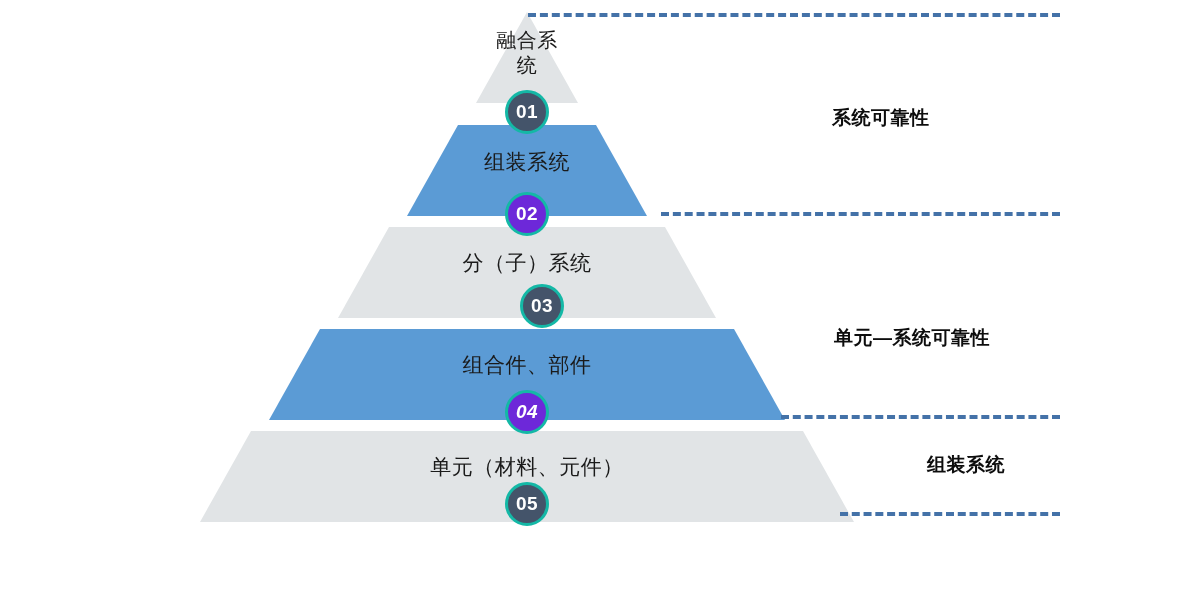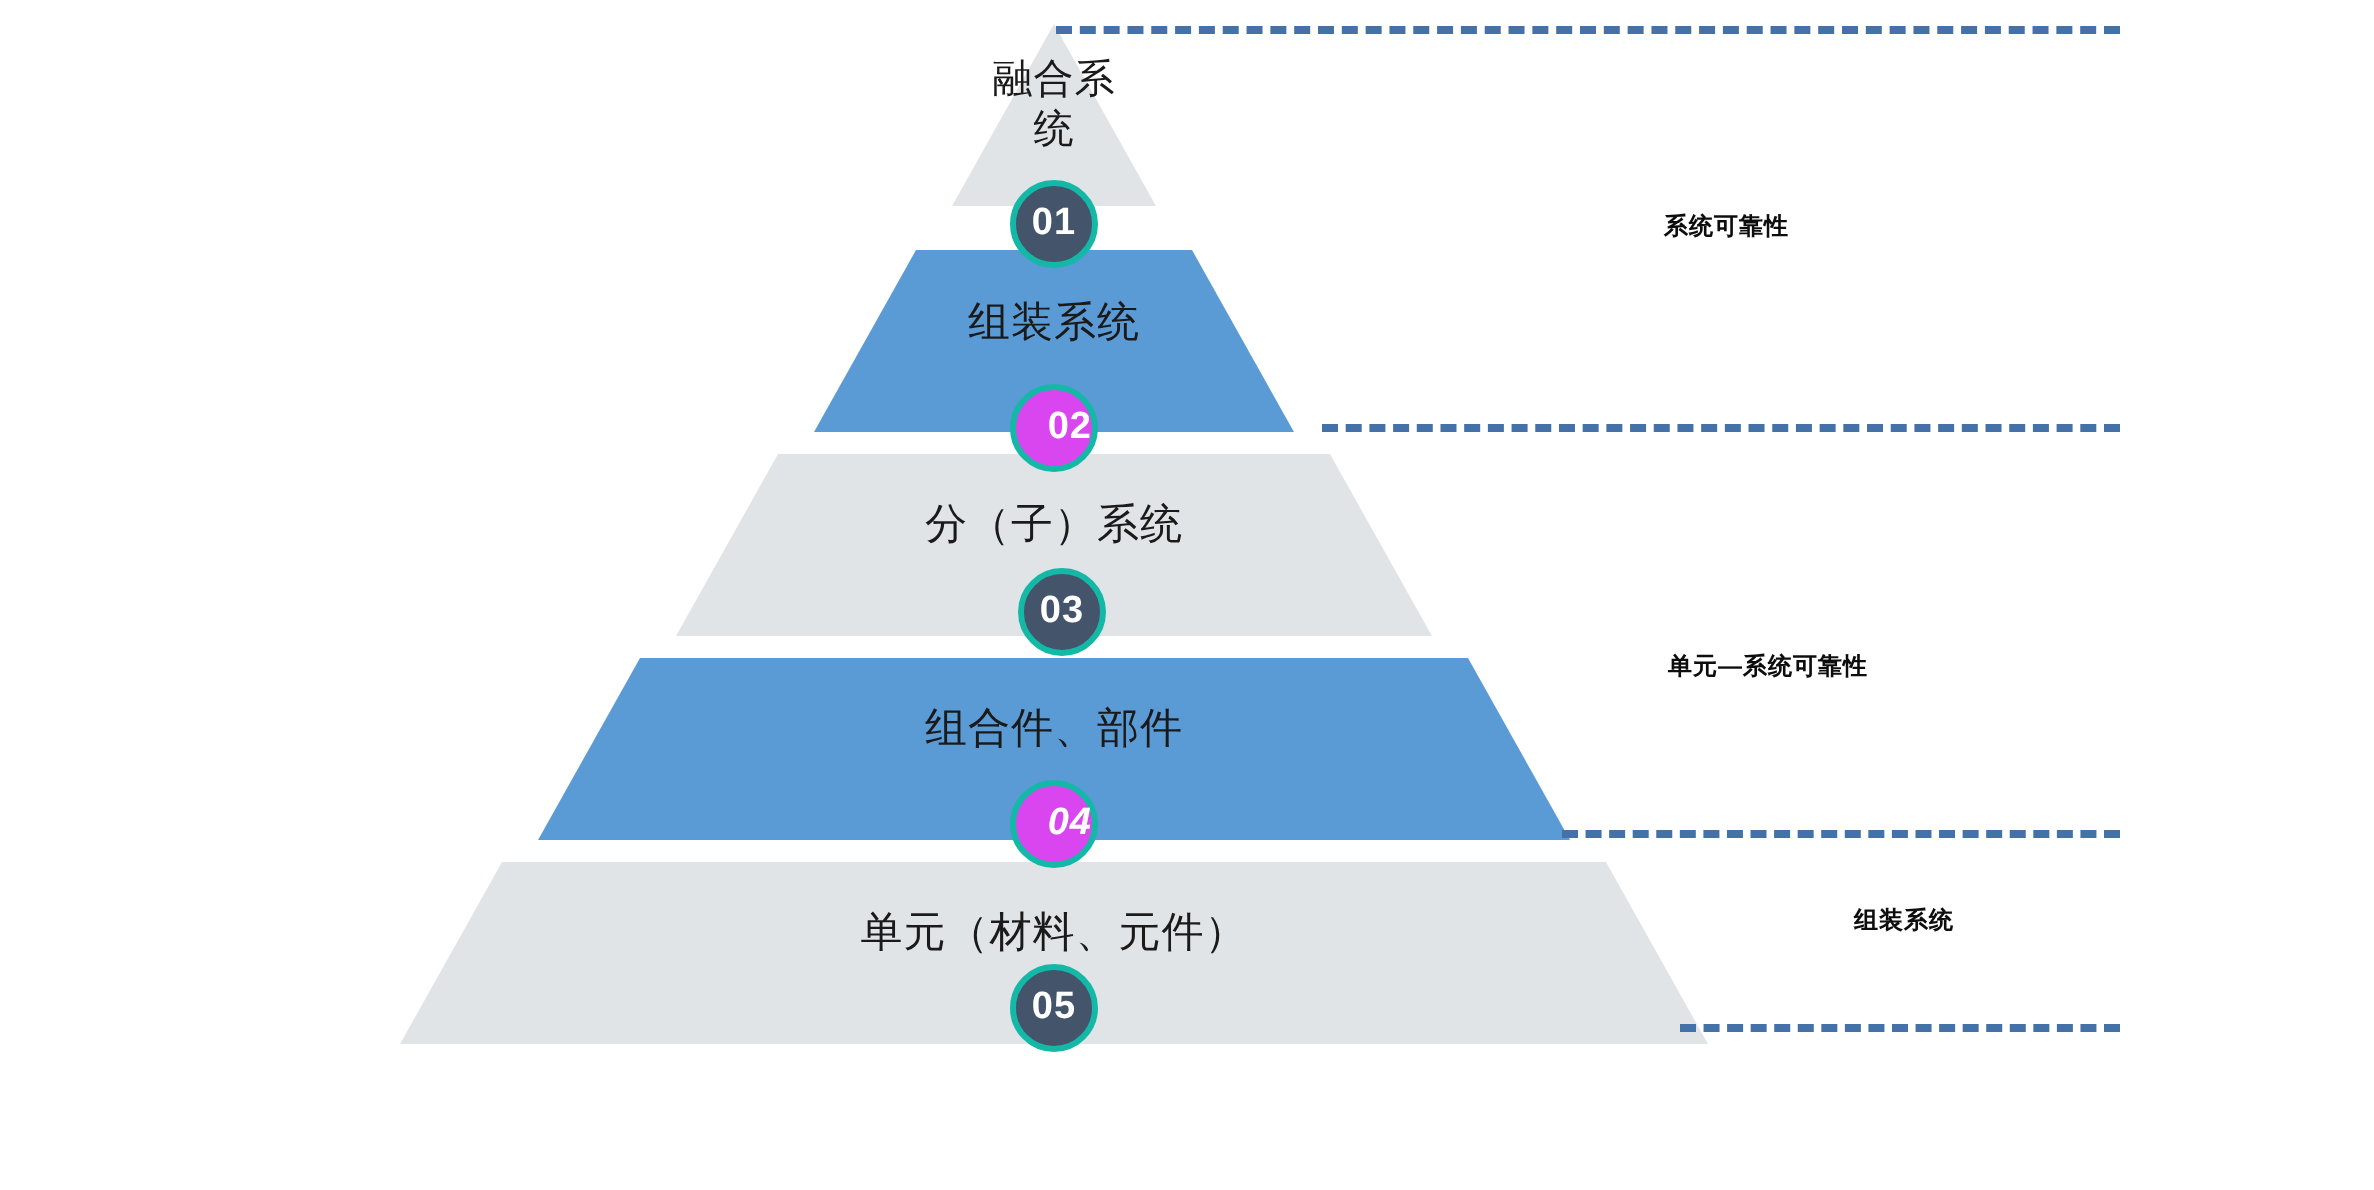--- a/index.html
+++ b/index.html
@@ -57,26 +57,26 @@
     display: flex;
     align-items: center;
     justify-content: center;
     font-size: 19px;
     font-weight: bold;
     color: #ffffff;
     letter-spacing: 0.5px;
     font-family: "Liberation Sans", "DejaVu Sans", sans-serif;
   }
   .badge.dark  { background: #44546A; }
-  .badge.blue  { background: #d946ef; justify-content: flex-end; }
+  .badge.blue  { background: #6d28d9; }
 
   
   .side-label {
     position: absolute;
-    font-size: 12px;
+    font-size: 19px;
     font-weight: bold;
     color: #0d0d0d;
     letter-spacing: 0.5px;
     white-space: nowrap;
     font-family: "Liberation Sans", "DejaVu Sans", sans-serif;
   }
 
   
   .dash-line {
     position: absolute;
@@ -125,21 +125,21 @@
   <div class="band-label" style="left:327px; top:454px; width:400px;">单元（材料、元件）</div>
 
   <div class="badge dark" style="left:505px; top:90px;">
     <span>01</span>
   </div>
 
   <div class="badge blue" style="left:505px; top:192px;">
     <span>02</span>
   </div>
 
-  <div class="badge dark" style="left:509px; top:284px;">
+  <div class="badge dark" style="left:520px; top:284px;">
     <span>03</span>
   </div>
 
   <div class="badge blue" style="left:505px; top:390px;font-style:italic;">
     <span>04</span>
   </div>
 
   <div class="badge dark" style="left:505px; top:482px;">
     <span>05</span>
   </div>

